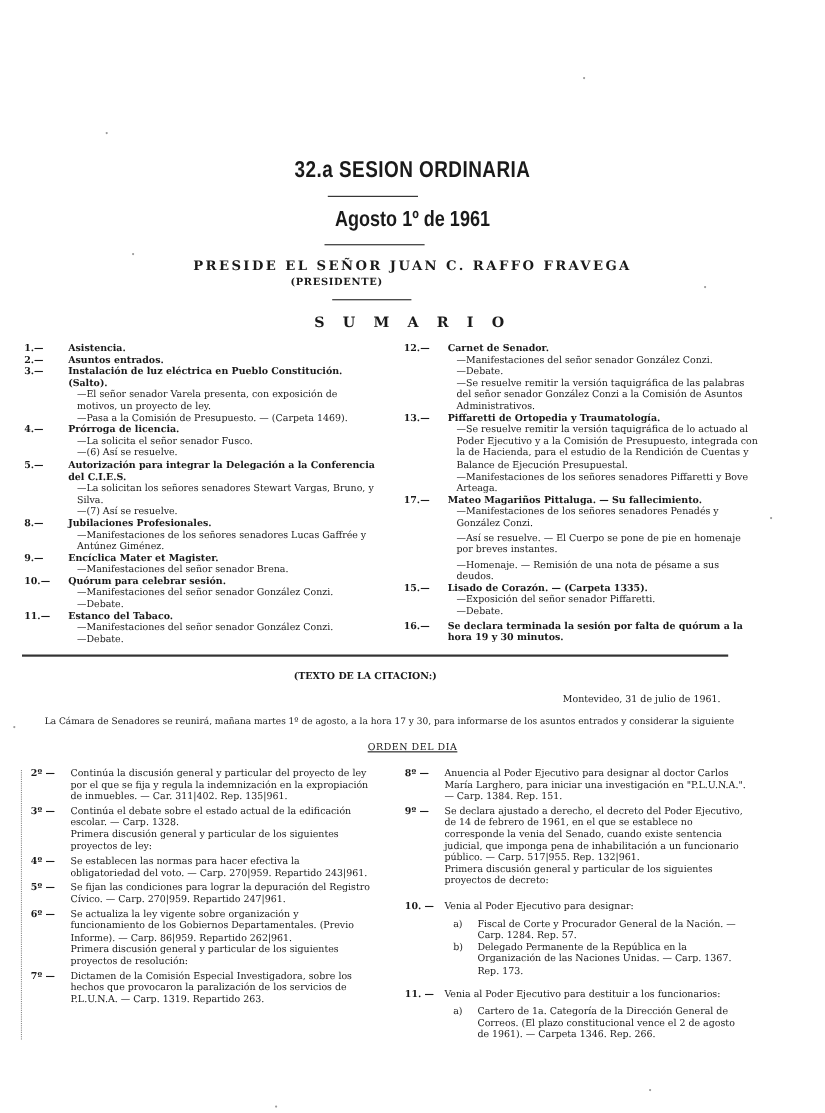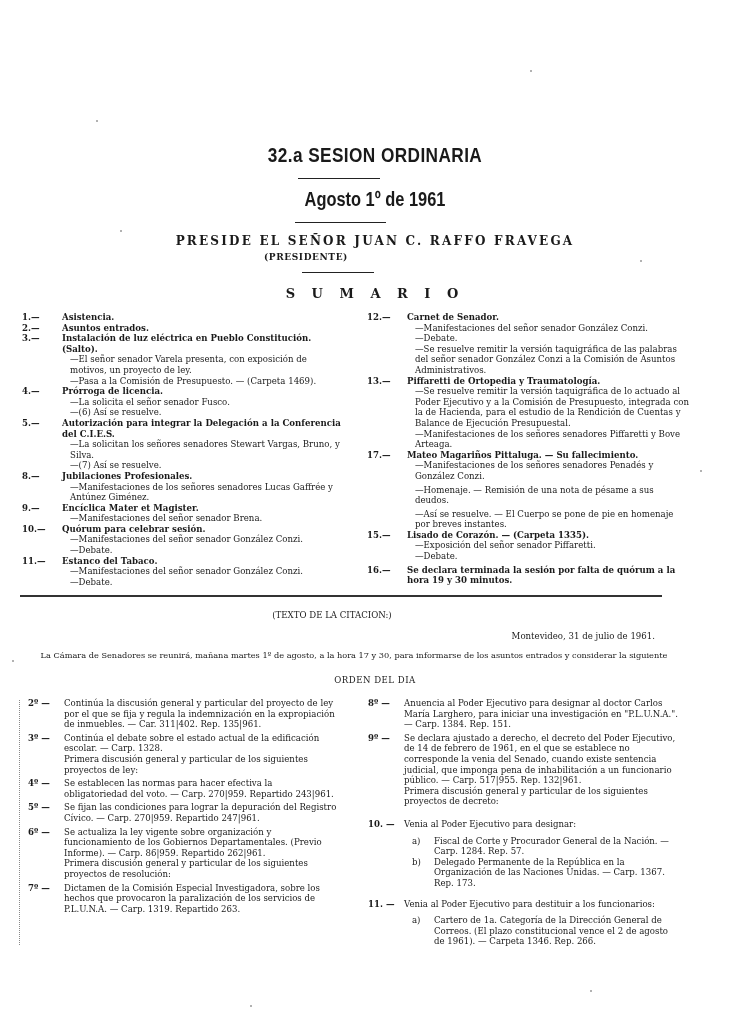--- a/index.html
+++ b/index.html
@@ -35,33 +35,33 @@
     font-family:"DejaVu Serif", serif; font-size:8.6px; line-height:10.6px;
   }
   .item { position:relative; padding-left:40px; }
   .item .num { position:absolute; left:0; top:0; font-weight:bold; }
   .item .sub { display:block; padding-left:8px; }
   .item .sub.gap { margin-top:3px; }
   .bold { font-weight:bold; }
   .hr-long { left:20px; width:642px; top:595px; height:2px; background:#333; }
   .citacion {
     left:0; width:664px; top:610px; text-align:center;
-    font-family:"DejaVu Serif", serif; font-weight:normal; font-size:8.6px;
+    font-family:"DejaVu Serif", serif; font-weight:bold; font-size:8.6px;
   }
   .place-date {
     right:95px; top:631px; font-family:"DejaVu Serif", serif; font-size:8.6px;
   }
   .intro {
     left:28px; width:640px; top:650px; font-family:"DejaVu Serif", serif; font-size:8.2px; line-height:10px;
     text-indent:12px;
     text-align:center;
   }
   .orden-h {
     left:0; width:750px; top:675px; text-align:center;
-    font-family:"DejaVu Serif", serif; font-size:8.6px; letter-spacing:0.5px;
+    font-family:"DejaVu Serif", serif; font-size:8.6px; letter-spacing:0.5px;text-decoration:underline;
   }
   .orden-item { position:relative; padding-left:36px; margin-bottom:3px; }
   .orden-item .onum { position:absolute; left:0; top:0; font-weight:bold; width:36px; }
   .orden-item .sublist { margin-top:6px; }
   .orden-item .letter { position:relative; padding-left:30px; }
   .orden-item .letter .l { position:absolute; left:8px; top:0; }
   .dotted-gutter { left:19px; top:700px; width:0; height:245px; border-left:1px dotted #888; }
   .noise { position:absolute; width:2px; height:2px; background:#999; border-radius:1px; }
 </style>
 </head>
@@ -103,22 +103,22 @@
 <div class="abs col" style="left:367px;top:312px;width:322px;">
   <div class="item"><span class="num">12.—</span><span class="bold">Carnet de Senador.</span>
     <span class="sub">—Manifestaciones del señor senador González Conzi.</span>
     <span class="sub">—Debate.</span>
     <span class="sub">—Se resuelve remitir la versión taquigráfica de las palabras del señor senador González Conzi a la Comisión de Asuntos Administrativos.</span></div>
   <div class="item"><span class="num">13.—</span><span class="bold">Piffaretti de Ortopedia y Traumatología.</span>
     <span class="sub">—Se resuelve remitir la versión taquigráfica de lo actuado al Poder Ejecutivo y a la Comisión de Presupuesto, integrada con la de Hacienda, para el estudio de la Rendición de Cuentas y Balance de Ejecución Presupuestal.</span>
     <span class="sub">—Manifestaciones de los señores senadores Piffaretti y Bove Arteaga.</span></div>
   <div class="item"><span class="num">17.—</span><span class="bold">Mateo Magariños Pittaluga. — Su fallecimiento.</span>
     <span class="sub">—Manifestaciones de los señores senadores Penadés y González Conzi.</span>
-    <span class="sub gap">—Homenaje. — Remisión de una nota de pésame a sus deudos.</span>
-    <span class="sub gap">—Así se resuelve. — El Cuerpo se pone de pie en homenaje por breves instantes.</span></div>
+    <span class="sub gap">—Así se resuelve. — El Cuerpo se pone de pie en homenaje por breves instantes.</span>
+    <span class="sub gap">—Homenaje. — Remisión de una nota de pésame a sus deudos.</span></div>
   <div class="item"><span class="num">15.—</span><span class="bold">Lisado de Corazón. — (Carpeta 1335).</span>
     <span class="sub">—Exposición del señor senador Piffaretti.</span>
     <span class="sub">—Debate.</span></div>
   <div class="item" style="margin-top:3px;"><span class="num">16.—</span><span class="bold">Se declara terminada la sesión por falta de quórum a la hora 19 y 30 minutos.</span></div>
 </div>
 
 <div class="abs hr-long"></div>
 
 <div class="abs citacion">(TEXTO DE LA CITACION:)</div>
 <div class="abs place-date">Montevideo, 31 de julio de 1961.</div>

